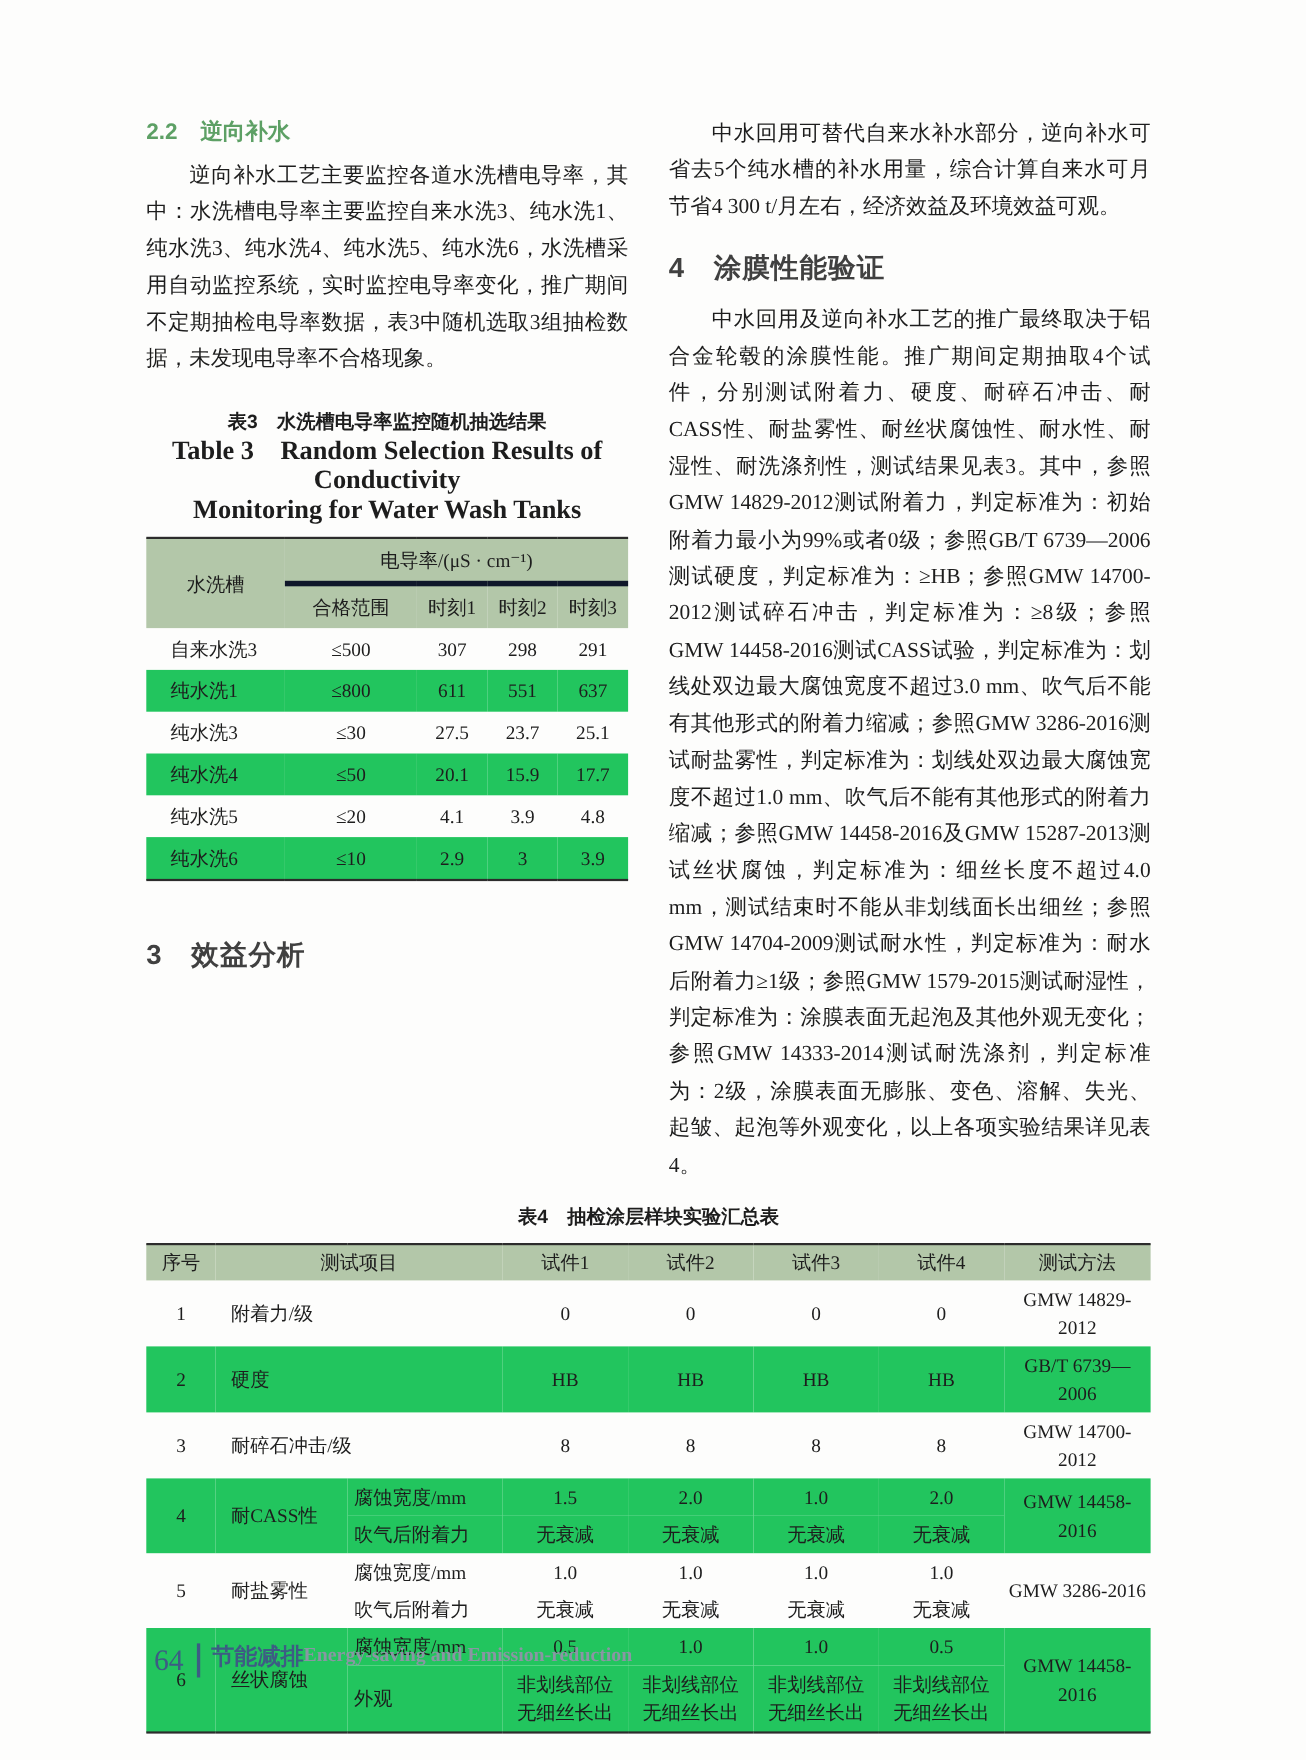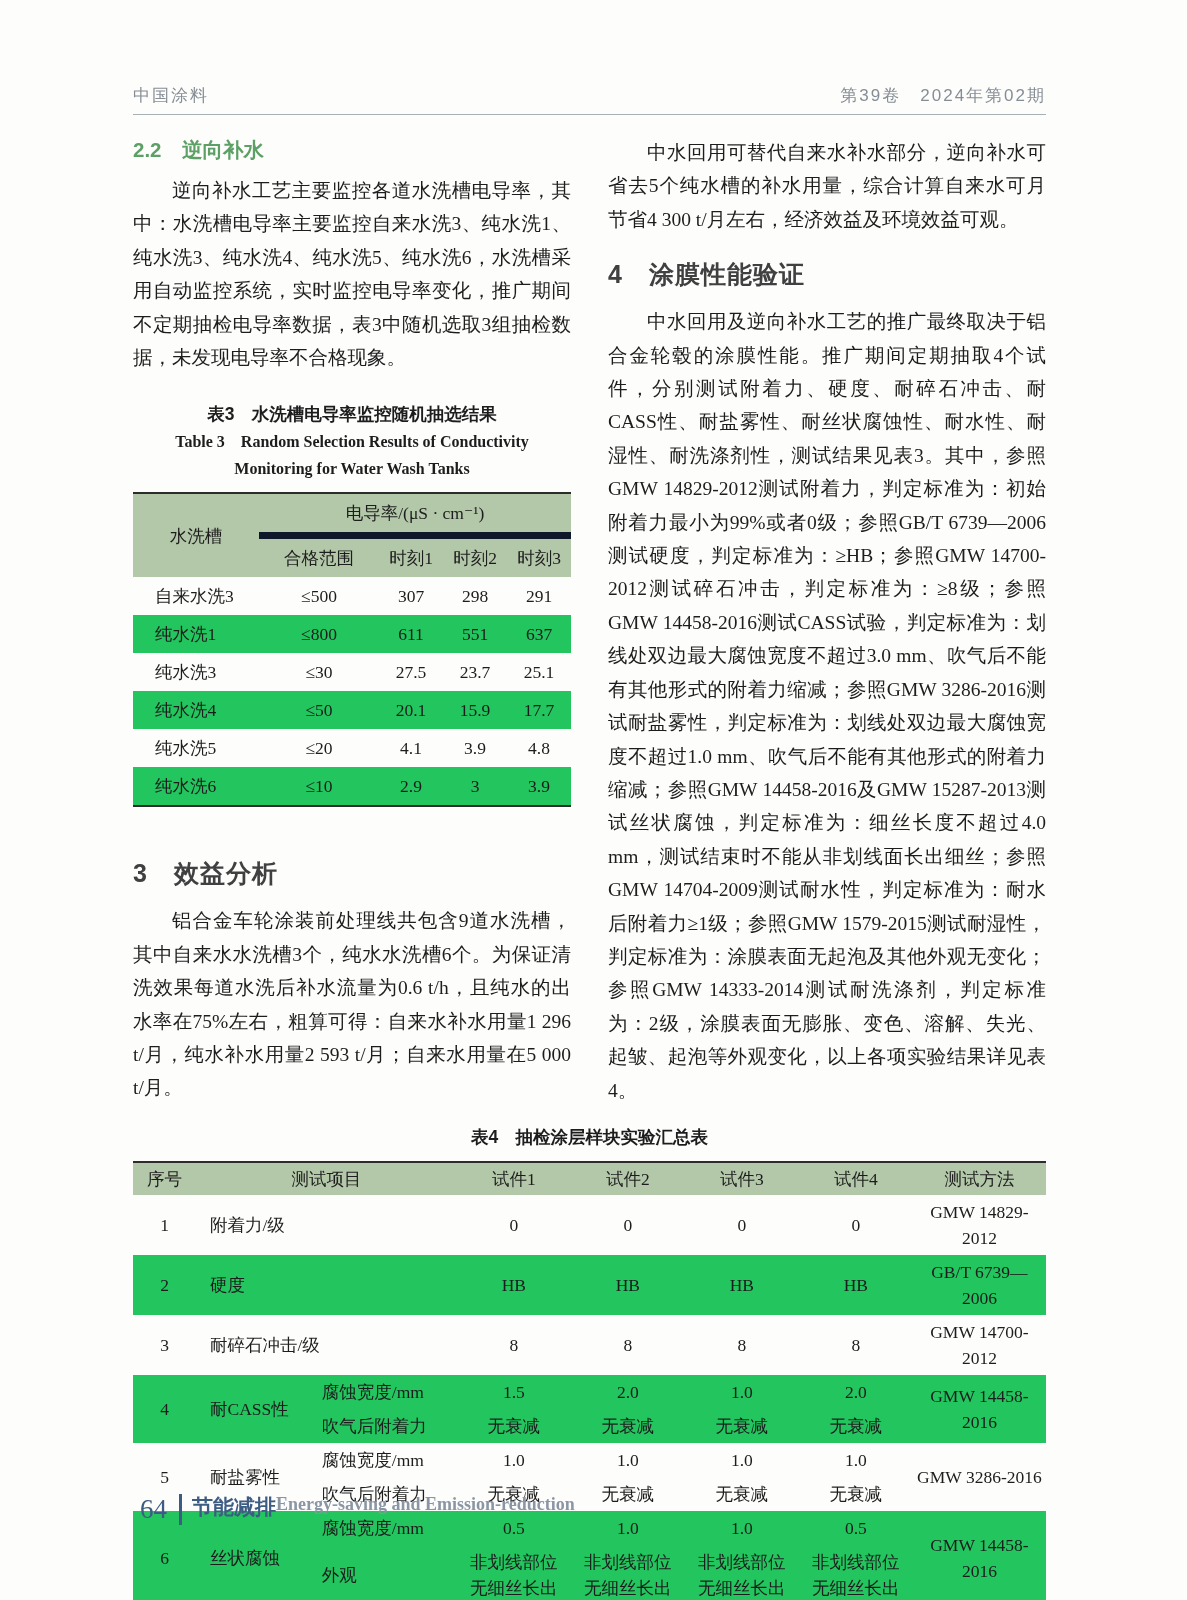--- a/index.html
+++ b/index.html
@@ -20,31 +20,31 @@
   .body-text{font-size:19.5px;line-height:33.4px;text-align:justify;margin:0;text-indent:2em;}
 
   .subsection-heading{color:#5da065;font-family:"Liberation Sans","DejaVu Sans",sans-serif;
         font-size:20.5px;font-weight:bold;margin:0 0 10px 0;}
   .section-heading{color:#404040;font-family:"Liberation Sans","DejaVu Sans",sans-serif;
         font-size:25px;font-weight:bold;margin:26px 0 14px 0;letter-spacing:1px;}
 
   
   .tbl-caption{text-align:center;margin-top:26px;margin-bottom:10px;}
   .cap-cn{font-size:17.5px;font-weight:bold;font-family:"Liberation Sans","DejaVu Sans",sans-serif;line-height:28px;}
-  .cap-en{font-size:16px;font-weight:bold;font-family:"Liberation Serif","DejaVu Serif",serif;line-height:27px;}
+  .cap-en{font-size:24px;font-weight:bold;font-family:"Liberation Serif","DejaVu Serif",serif;line-height:27px;}
 
   
   table.tbl{border-collapse:collapse;width:100%;font-size:17.5px;
         border-top:2px solid #2c2c2c;border-bottom:2px solid #2c2c2c;}
   table.tbl th{background:#b3c7a9;font-weight:normal;padding:4px 4px;}
   table.tbl td{padding:4px 4px;text-align:center;}
   tr.shade td{background:#22c55e;}
   .t3 th, .t3 td{height:30px;}
   .t3 td.tank{text-align:left;padding-left:22px;}
-  .t3 .grp{border-bottom:7px solid #0f172a;}
+  .t3 .grp{border-bottom:5px solid #0f172a;}
   .t4 td.item{text-align:left;padding-left:14px;}
   .t4 td.sub{text-align:left;padding-left:6px;}
   .t4 td{white-space:pre-line;line-height:26px;}
   .t4 td.no{width:55px;}
 
   
   .page-footer{position:absolute;left:140px;top:1494px;display:flex;align-items:stretch;}
   .pageno{font-size:27px;color:#3d5c84;align-self:flex-end;margin-right:12px;
         font-family:"Liberation Serif","DejaVu Serif",serif;}
   .footer-bar{width:3px;background:#3d5c84;margin-right:10px;}
@@ -53,24 +53,20 @@
         font-family:"Liberation Sans","DejaVu Sans",sans-serif;line-height:26px;}
   .footer-en{font-size:18px;color:#8a96a4;font-weight:bold;
         font-family:"Liberation Serif","DejaVu Serif",serif;line-height:20px;}
 </style>
 </head>
 <body>
 
 <div class="page">
   <div class="content">
 
-    <div class="page-header">
-      <span>中国涂料</span>
-      <span>第39卷　2024年第02期</span>
-    </div>
 
     <div class="columns">
 
       <div class="col">
         <h3 class="subsection-heading">2.2　逆向补水</h3>
         <p class="body-text">逆向补水工艺主要监控各道水洗槽电导率，其中：水洗槽电导率主要监控自来水洗3、纯水洗1、纯水洗3、纯水洗4、纯水洗5、纯水洗6，水洗槽采用自动监控系统，实时监控电导率变化，推广期间不定期抽检电导率数据，表3中随机选取3组抽检数据，未发现电导率不合格现象。</p>
 
         <div class="tbl-caption">
           <div class="cap-cn">表3　水洗槽电导率监控随机抽选结果</div>
           <div class="cap-en">Table 3　Random Selection Results of Conductivity</div>
@@ -130,21 +126,20 @@
               <td class="tank">纯水洗6</td>
               <td>≤10</td>
               <td>2.9</td>
               <td>3</td>
               <td>3.9</td>
             </tr>
           </tbody>
         </table>
 
         <h2 class="section-heading" style="margin-top:50px;">3　效益分析</h2>
-        <p class="body-text">铝合金车轮涂装前处理线共包含9道水洗槽，其中自来水水洗槽3个，纯水水洗槽6个。为保证清洗效果每道水洗后补水流量为0.6 t/h，且纯水的出水率在75%左右，粗算可得：自来水补水用量1 296 t/月，纯水补水用量2 593 t/月；自来水用量在5 000 t/月。</p>
       </div>
 
       <div class="col">
         <p class="body-text">中水回用可替代自来水补水部分，逆向补水可省去5个纯水槽的补水用量，综合计算自来水可月节省4 300 t/月左右，经济效益及环境效益可观。</p>
         <h2 class="section-heading" style="margin-top:22px;">4　涂膜性能验证</h2>
         <p class="body-text">中水回用及逆向补水工艺的推广最终取决于铝合金轮毂的涂膜性能。推广期间定期抽取4个试件，分别测试附着力、硬度、耐碎石冲击、耐CASS性、耐盐雾性、耐丝状腐蚀性、耐水性、耐湿性、耐洗涤剂性，测试结果见表3。其中，参照GMW 14829-2012测试附着力，判定标准为：初始附着力最小为99%或者0级；参照GB/T 6739—2006测试硬度，判定标准为：≥HB；参照GMW 14700-2012测试碎石冲击，判定标准为：≥8级；参照GMW 14458-2016测试CASS试验，判定标准为：划线处双边最大腐蚀宽度不超过3.0 mm、吹气后不能有其他形式的附着力缩减；参照GMW 3286-2016测试耐盐雾性，判定标准为：划线处双边最大腐蚀宽度不超过1.0 mm、吹气后不能有其他形式的附着力缩减；参照GMW 14458-2016及GMW 15287-2013测试丝状腐蚀，判定标准为：细丝长度不超过4.0 mm，测试结束时不能从非划线面长出细丝；参照GMW 14704-2009测试耐水性，判定标准为：耐水后附着力≥1级；参照GMW 1579-2015测试耐湿性，判定标准为：涂膜表面无起泡及其他外观无变化；参照GMW 14333-2014测试耐洗涤剂，判定标准为：2级，涂膜表面无膨胀、变色、溶解、失光、起皱、起泡等外观变化，以上各项实验结果详见表4。</p>
       </div>
 
     </div>
 

